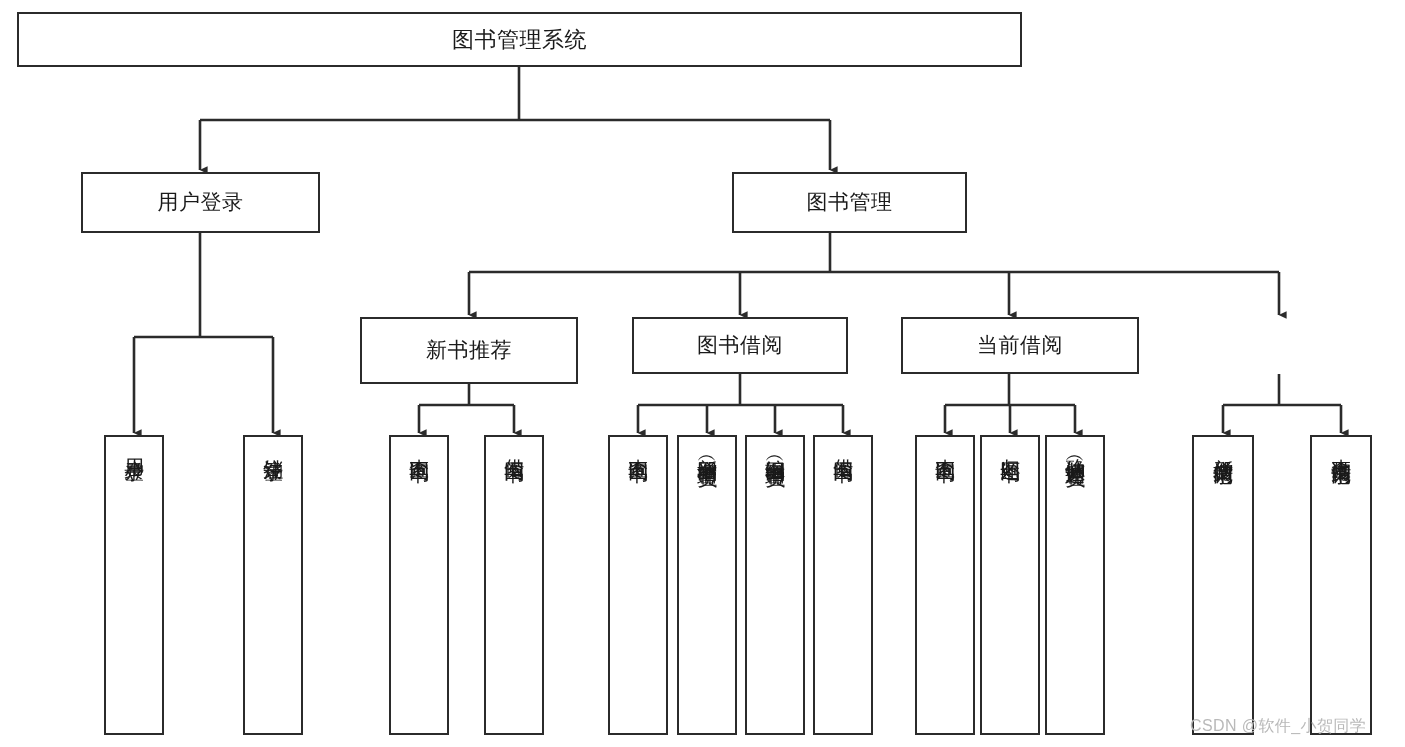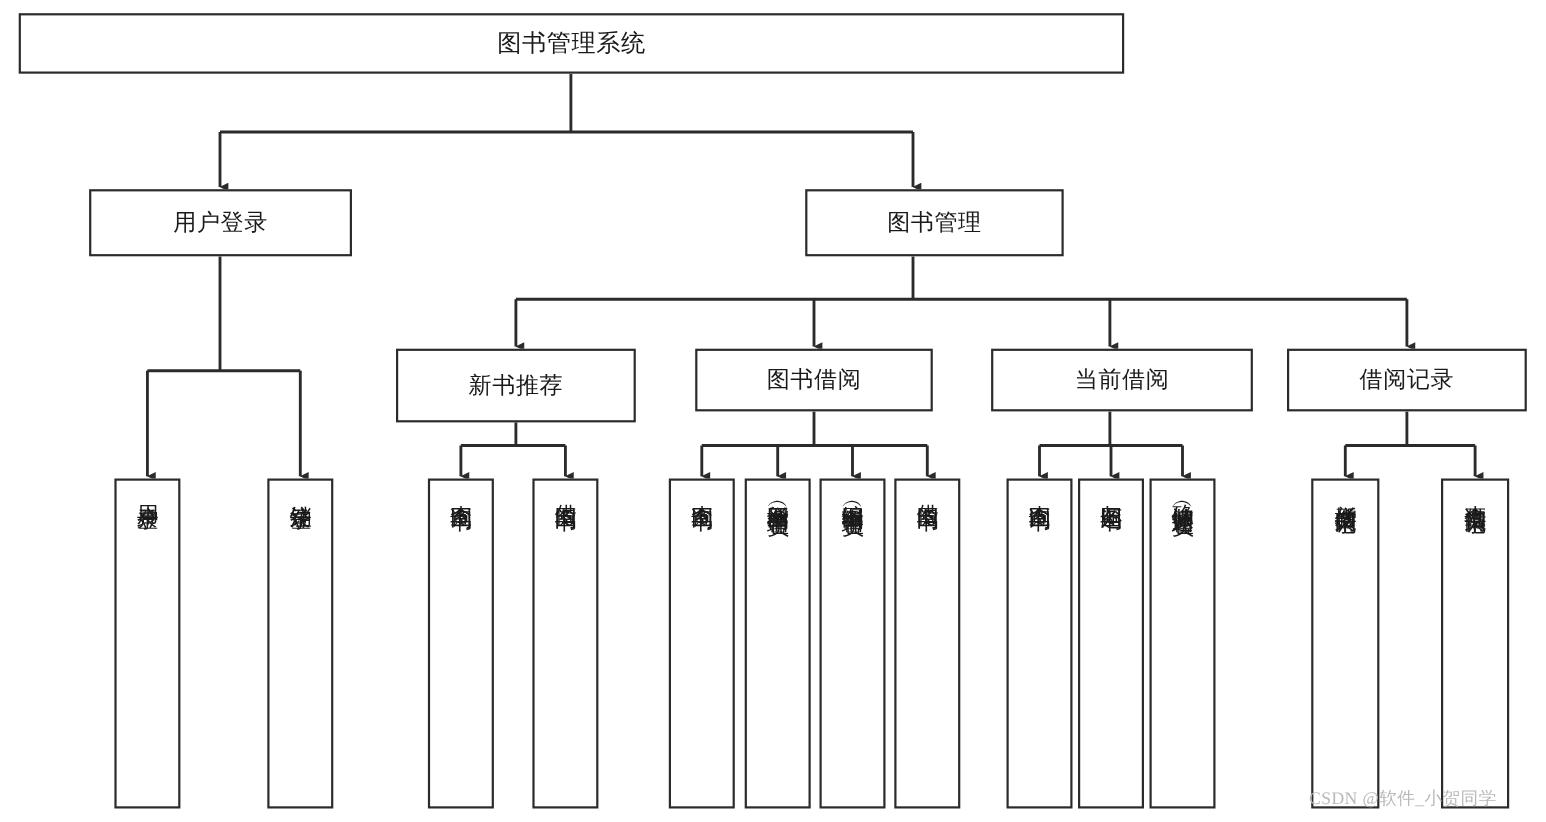--- a/index.html
+++ b/index.html
@@ -62,21 +62,21 @@
   }
   .node.root .label { font-size: 22px; }
   .watermark {
     position: absolute;
     left: 1190px;
     top: 716px;
     font-size: 16px;
     color: #b9b9b9;
     white-space: nowrap;
     letter-spacing: 0.4px;
-    font-family: Liberation Serif, serif;
+    font-family: Liberation Sans, sans-serif;
   }
 </style>
 </head>
 <body>
 
 <div id="diagram-root">
 
   <svg class="connectors" viewBox="0 0 1405 747" xmlns="http://www.w3.org/2000/svg">
     <defs>
       <marker id="arrowhead" markerWidth="9" markerHeight="9" refX="4.2" refY="8.2" orient="auto" markerUnits="userSpaceOnUse">
@@ -144,23 +144,20 @@
 
   <div class="node horizontal" style="left:360px; top:317px; width:218px; height:67px;">
     <span class="label">新书推荐</span>
   </div>
   <div class="node horizontal" style="left:632px; top:317px; width:216px; height:57px;font-family:Liberation Serif, serif;">
     <span class="label">图书借阅</span>
   </div>
   <div class="node horizontal" style="left:901px; top:317px; width:238px; height:57px;">
     <span class="label">当前借阅</span>
   </div>
-  <div class="node horizontal" style="left:1170px; top:317px; width:218px; height:57px;">
-    <span class="label">借阅记录</span>
-  </div>
 
   <div class="node vertical" style="left:104px; top:435px; width:60px; height:300px;">
     <span class="label">用户登录</span>
   </div>
   <div class="node vertical" style="left:243px; top:435px; width:60px; height:300px;">
     <span class="label">注销登录</span>
   </div>
   <div class="node vertical" style="left:389px; top:435px; width:60px; height:300px;">
     <span class="label">查询图书</span>
   </div>

